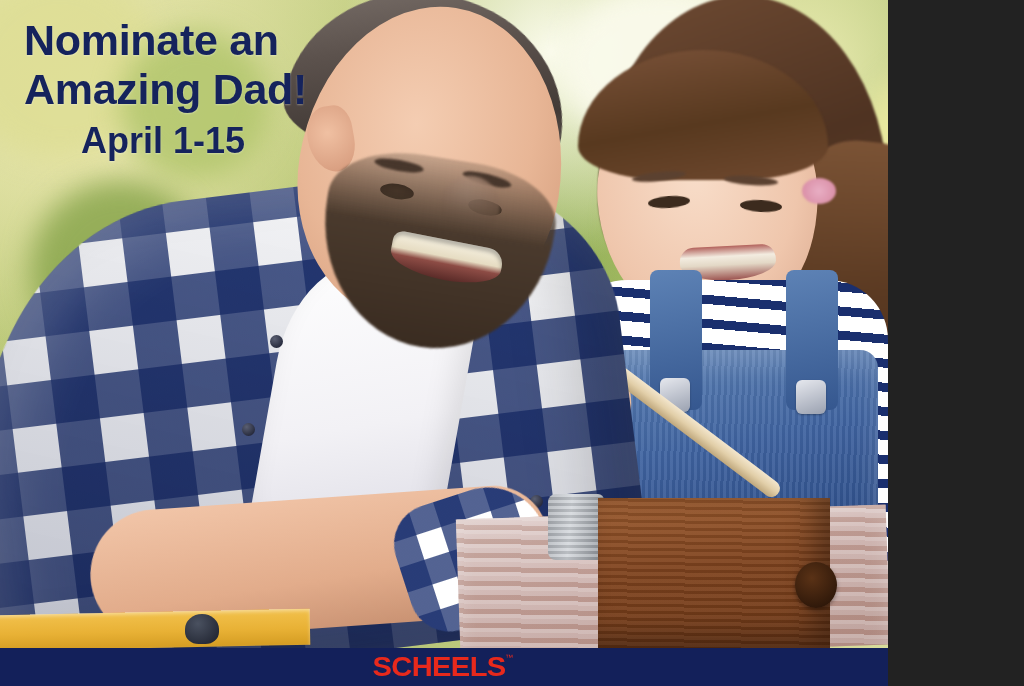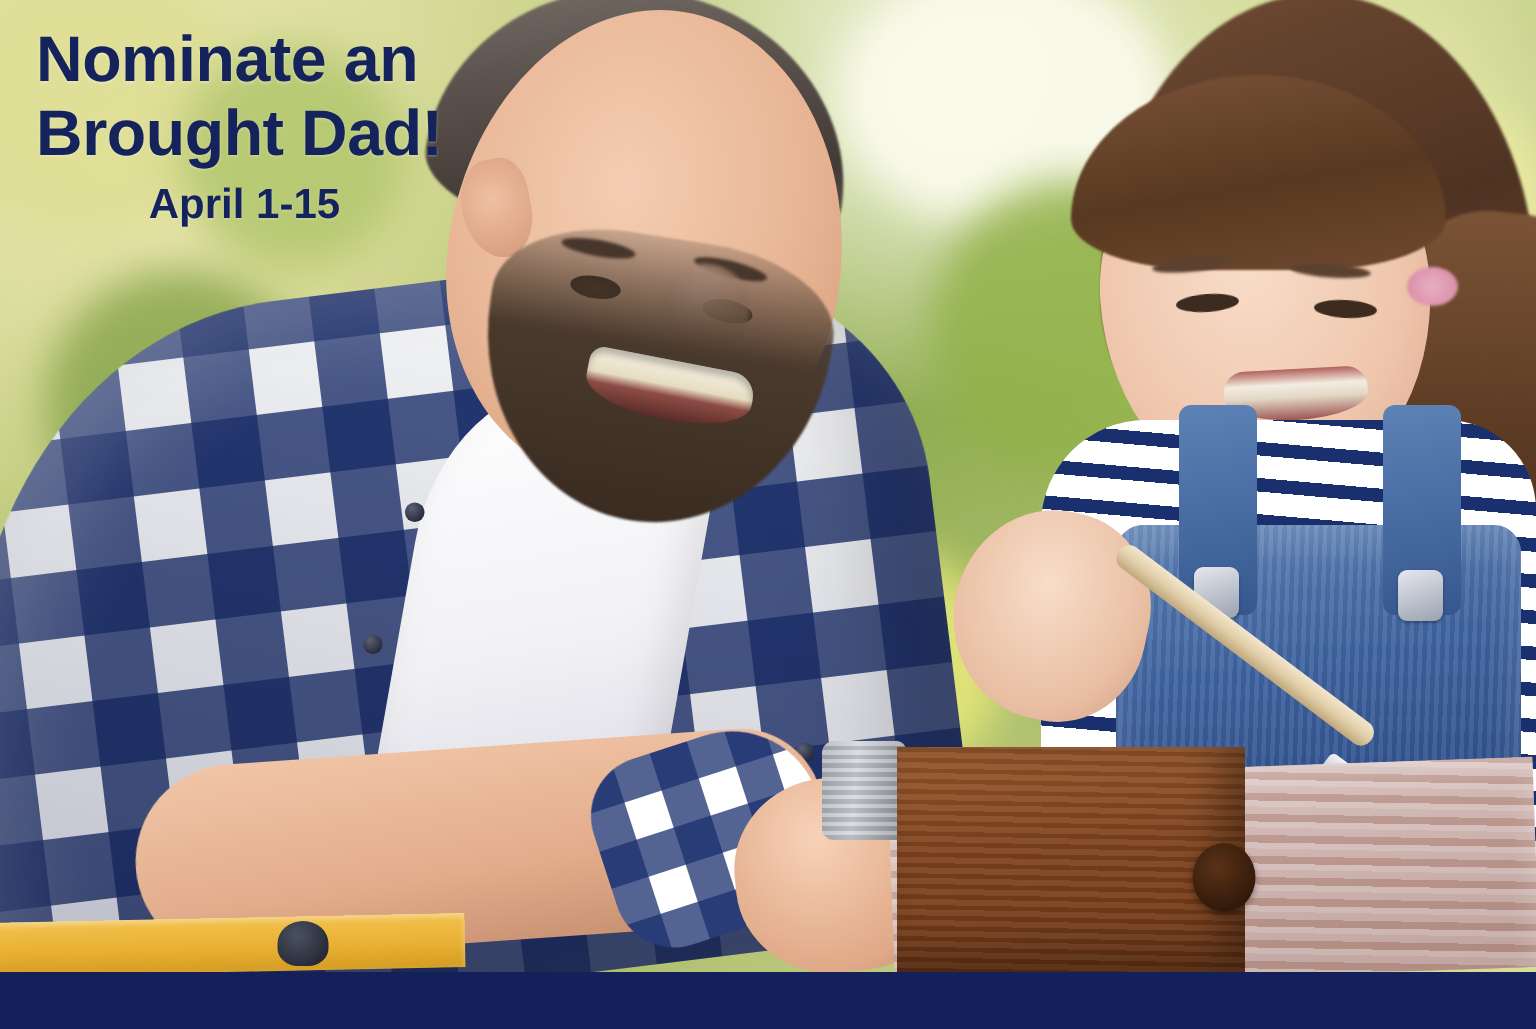--- a/index.html
+++ b/index.html
@@ -5,21 +5,21 @@
 <style>
   html, body {
     margin: 0;
     padding: 0;
     background: #222;
   }
   * { box-sizing: border-box; }
 
   .poster {
     position: relative;
-    width: 1024px;
+    width: 888px;
     height: 686px;
     overflow: hidden;
     font-family: "Liberation Sans", sans-serif;
     background: #fde047;
   }
 
   
   .photo {
     position: absolute;
     inset: 0 0 38px 0;      
@@ -406,21 +406,21 @@
     font-weight: 700;
     font-size: 43px;
     line-height: 1.13;
     letter-spacing: -0.3px;
     white-space: nowrap;
     text-shadow: 0 1px 2px rgba(255,255,255,0.32);
   }
   .hl-sub {
     color: #15235c;
     font-weight: 700;
-    font-size: 28px;
+    font-size: 36px;
     line-height: 1.2;
     text-align: center;
     padding-right: 62px;
     margin-top: 6px;
     text-shadow: 0 1px 2px rgba(255,255,255,0.32);
   }
 
   
   .footer {
     position: absolute;
@@ -528,20 +528,24 @@
     <div class="tape"></div>
     <div class="birdhouse"></div>
     <div class="bh-hole"></div>
     <div class="level"></div>
     <div class="level-knob"></div>
 
   </div>
 
   <div class="headline">
     <div class="hl-line">Nominate an</div>
-    <div class="hl-line">Brought Dad!</div>
+    <div class="hl-line">Amazing Dad!</div>
     <div class="hl-sub">April 1-15</div>
   </div>
 
   <div class="footer">
+    <span class="brand-wrap">
+      <span class="brand">SCHEELS</span>
+      <span class="tm">™</span>
+    </span>
   </div>
 
 </div>
 
 </body></html>

